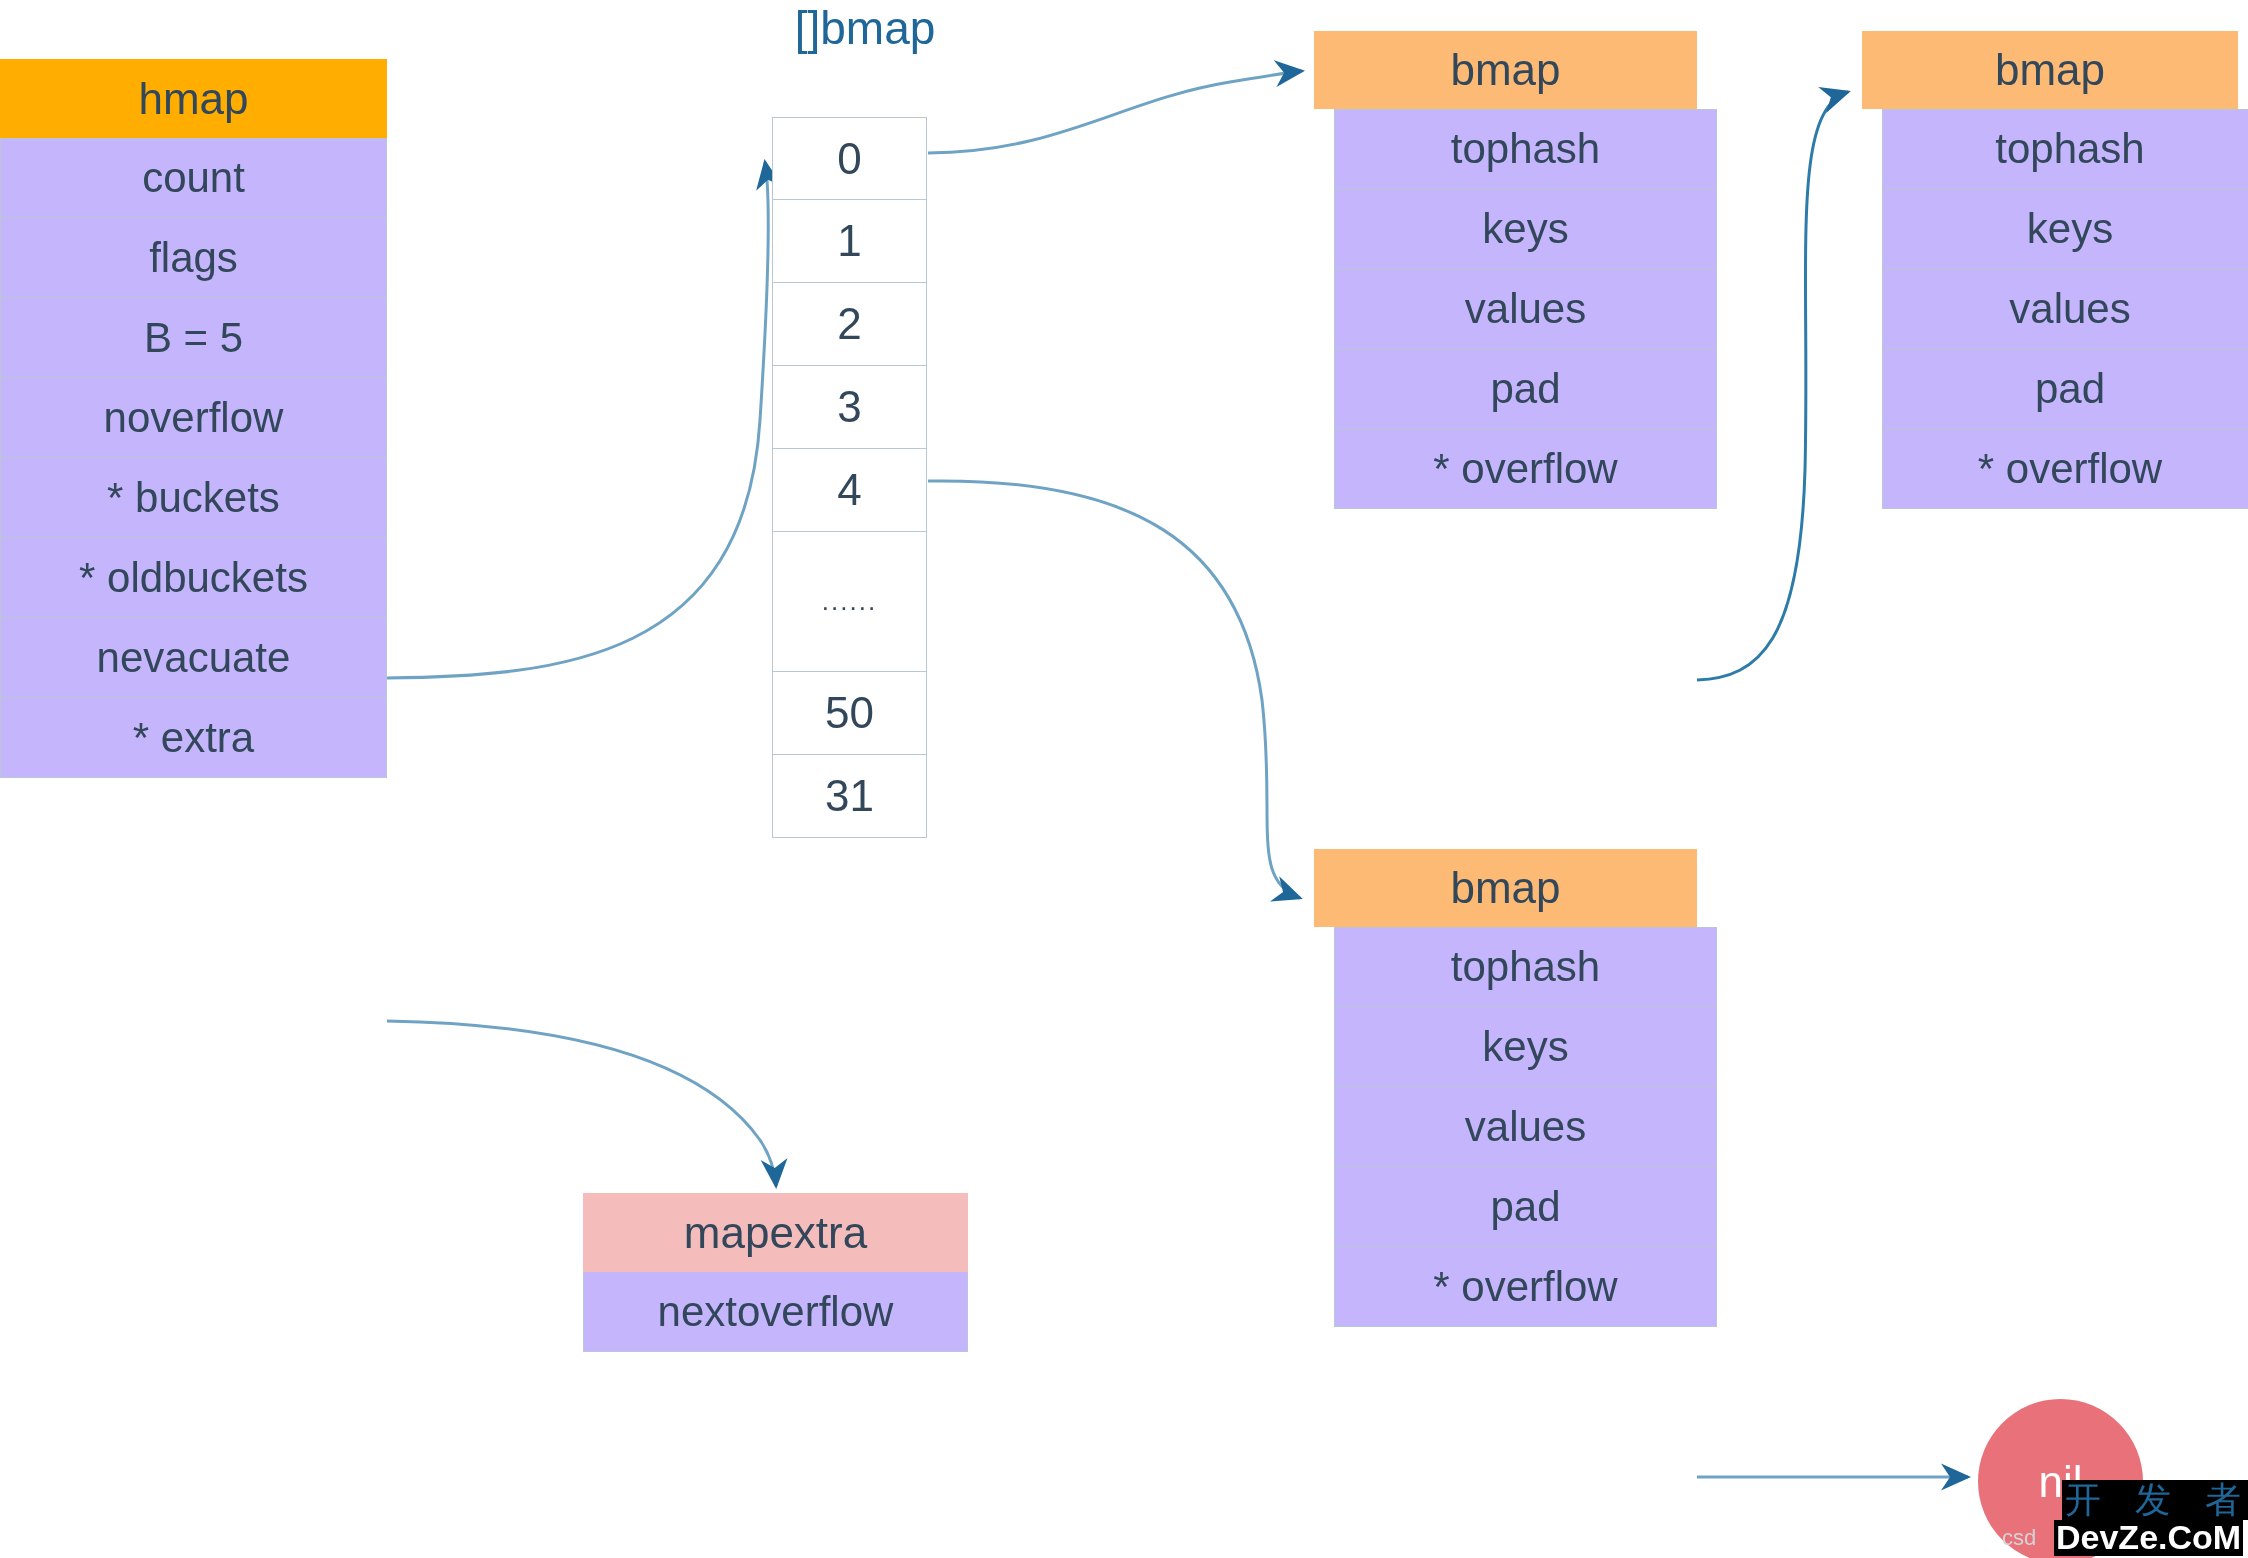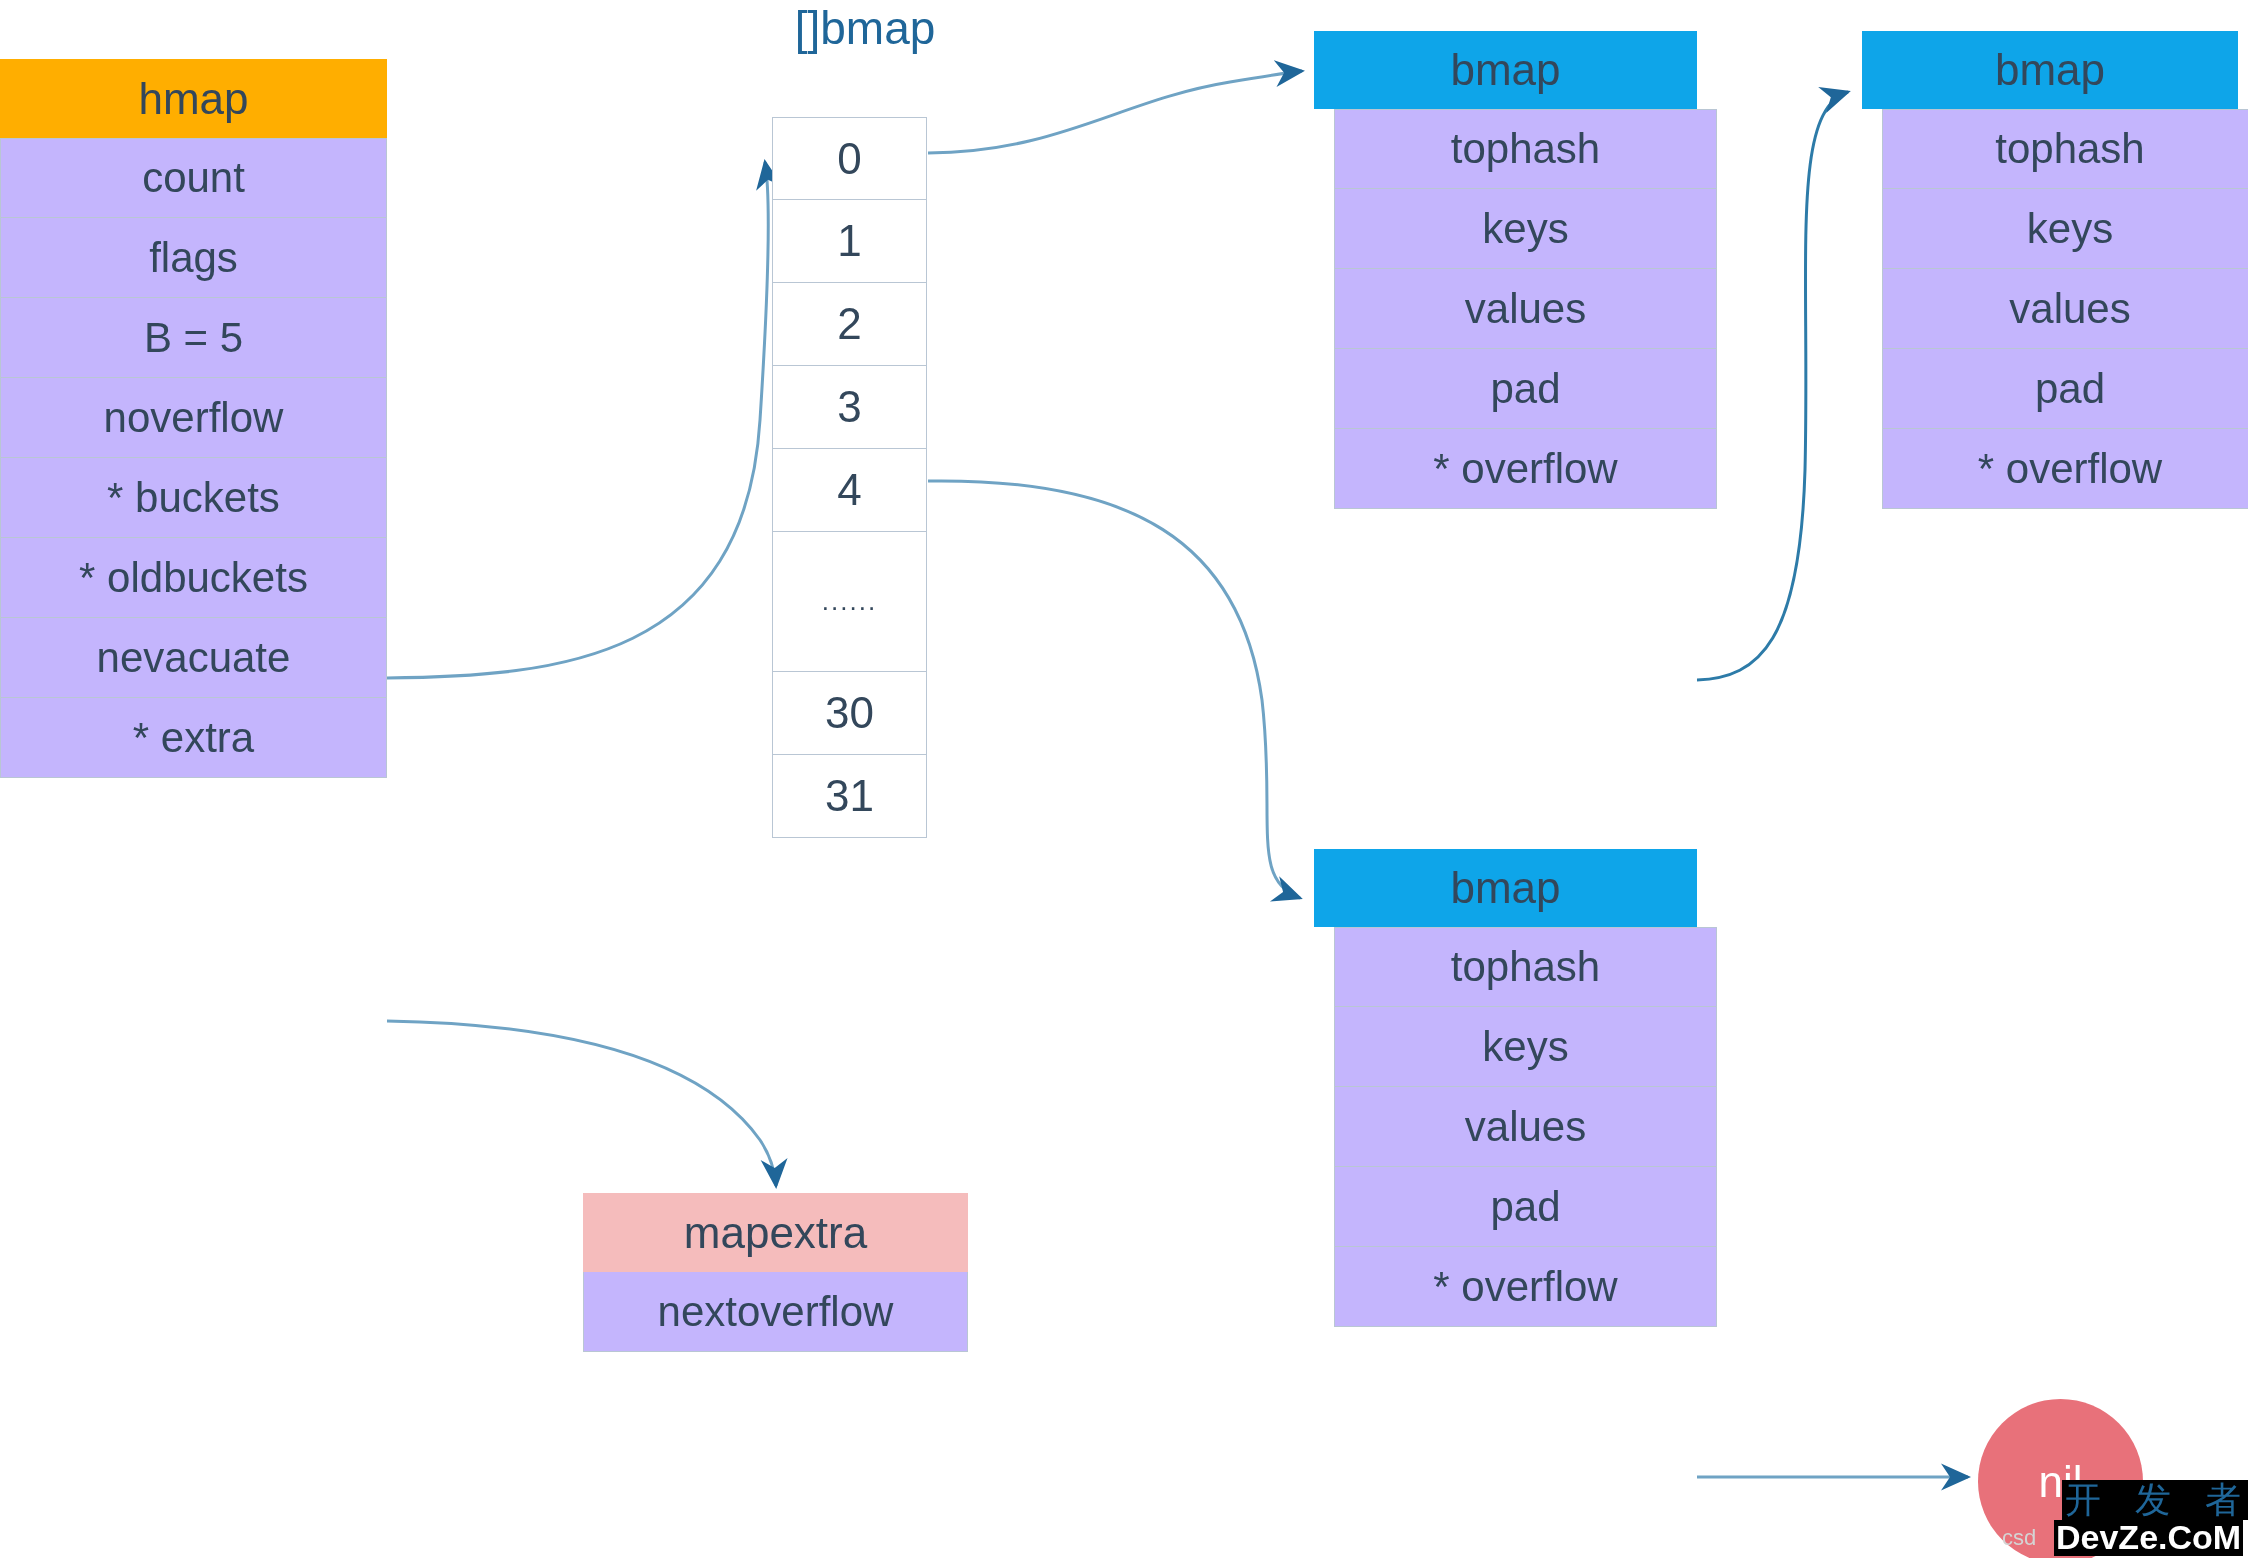--- a/index.html
+++ b/index.html
@@ -31,21 +31,21 @@
     display:flex;align-items:center;justify-content:center;
     font-size:44px;line-height:1;
   }
 
   
   #hmap{left:0px;top:31px;width:387px;margin-top:28px;}
   #hmap .head{background:#ffae00;height:79px;width:387px;border-color:#ffae00;}
   #hmap .cell{height:80px;width:387px;}
 
   
-  .bmap .head{background:#0ea5e9;height:78px;}
+  .bmap .head{background:#fdba74;height:78px;}
   .bmap .cell{height:80px;margin-left:20px;}
 
   #bmap1{left:1314px;top:31px;width:383px;}
   #bmap1 .head,#bmap1 .cell{width:383px;}
 
   #bmap2{left:1862px;top:31px;width:376px;}
   #bmap2 .head,#bmap2 .cell{width:376px;}
 
   #bmap3{left:1314px;top:849px;width:383px;}
   #bmap3 .head,#bmap3 .cell{width:383px;}
@@ -137,21 +137,21 @@
   </div>
 
   <div id="bmaparr-title">[]bmap</div>
   <div id="bmaparr">
     <div class="slot first">0</div>
     <div class="slot">1</div>
     <div class="slot">2</div>
     <div class="slot">3</div>
     <div class="slot">4</div>
     <div class="slot ellipsis">......</div>
-    <div class="slot">30</div>
+    <div class="slot">50</div>
     <div class="slot">31</div>
   </div>
 
   <div class="struct bmap" id="bmap1">
     <div class="head">bmap</div>
     <div class="cell first">tophash</div>
     <div class="cell">keys</div>
     <div class="cell">values</div>
     <div class="cell">pad</div>
     <div class="cell">* overflow</div>

